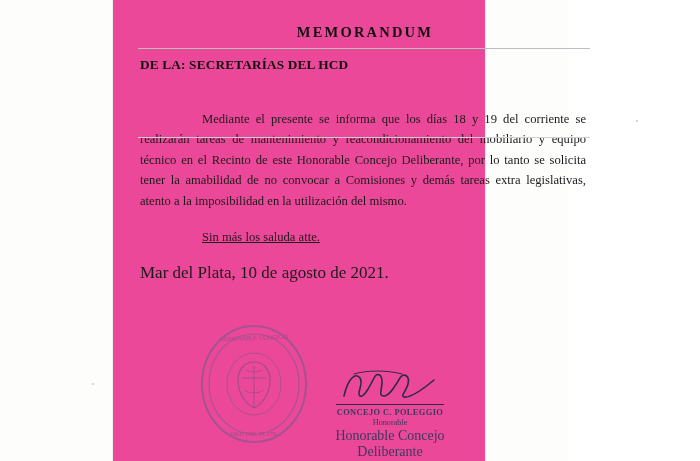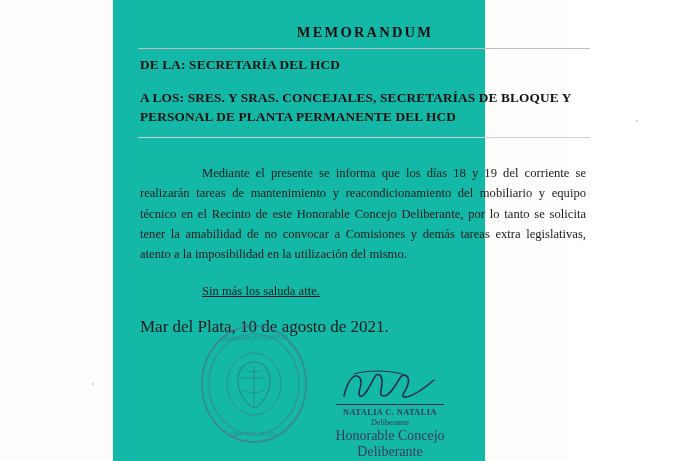--- a/index.html
+++ b/index.html
@@ -12,21 +12,21 @@
     background: #ffffff;
     font-family: "Liberation Serif", serif;
     color: #1a1a1a;
     overflow: hidden;
   }
 
   .page {
     position: relative;
     width: 568px;
     height: 461px;
-    background: #14b8a6;
+    background: #ec4899;
     box-sizing: border-box;
   }
 
   
   .edge-left {
     position: absolute;
     left: 0; top: 0;
     width: 112px; height: 461px;
     background: #fdfdfb;
     border-right: 1px solid #f0f0ee;
@@ -182,28 +182,23 @@
   <div class="edge-right"></div>
 
   <div class="doc">
 
     <div class="title">MEMORANDUM</div>
 
     <div class="hr-top"></div>
 
     <div class="field field-1">
       <span>DE LA:</span>
-      <span>SECRETARÍA DEL HCD</span>
+      <span>SECRETARÍAS DEL HCD</span>
     </div>
 
-    <div class="field field-2">
-      <span>A LOS:</span>
-      <span>SRES. Y SRAS. CONCEJALES, SECRETARÍAS DE BLOQUE Y</span><br>
-      <span>PERSONAL DE PLANTA PERMANENTE DEL HCD</span>
-    </div>
 
     <div class="hr-mid"></div>
 
     <div class="body-block">
       <p><span class="indent"></span><span>Mediante el presente se informa que los días 18 y 19 del corriente se realizarán tareas de mantenimiento y reacondicionamiento del mobiliario y equipo técnico en el Recinto de este Honorable Concejo Deliberante, por lo tanto se solicita tener la amabilidad de no convocar a Comisiones y demás tareas extra legislativas, atento a la imposibilidad en la utilización del mismo.</span></p>
       <p class="closing"><span class="indent-small"></span><span>Sin más los saluda atte.</span></p>
     </div>
 
     <div class="place-date">Mar del Plata, 10 de agosto de 2021.</div>
   </div>
@@ -223,21 +218,21 @@
   </div>
 
   <div class="sign-block">
     <div class="sign-scribble">
       <svg width="120" height="34" viewBox="0 0 120 34" xmlns="http://www.w3.org/2000/svg">
         <path d="M14 28 C18 10 26 4 30 10 C34 16 26 26 30 28 C34 30 40 18 44 10 C47 4 52 6 52 14 C52 22 48 28 54 28 C60 28 66 16 70 10 C74 4 80 8 78 16 C76 24 70 28 74 29 C80 30 92 22 104 12" fill="none" stroke="#2b2b4a" stroke-width="1.6" stroke-linecap="round"></path>
         <path d="M24 6 C36 2 58 2 72 6" fill="none" stroke="#2b2b4a" stroke-width="1" stroke-linecap="round"></path>
       </svg>
     </div>
     <div class="sign-line"></div>
-    <div class="sign-name">NATALIA C. NATALIA</div>
-    <div class="sign-role">Deliberante</div>
+    <div class="sign-name">CONCEJO C. POLEGGIO</div>
+    <div class="sign-role">Honorable</div>
     <div class="sign-org">Honorable Concejo Deliberante</div>
   </div>
 
   <div class="speck" style="left:92px; top:383px;"></div>
   <div class="speck" style="left:636px; top:120px;"></div>
 
 </div>
 
 </body></html>

